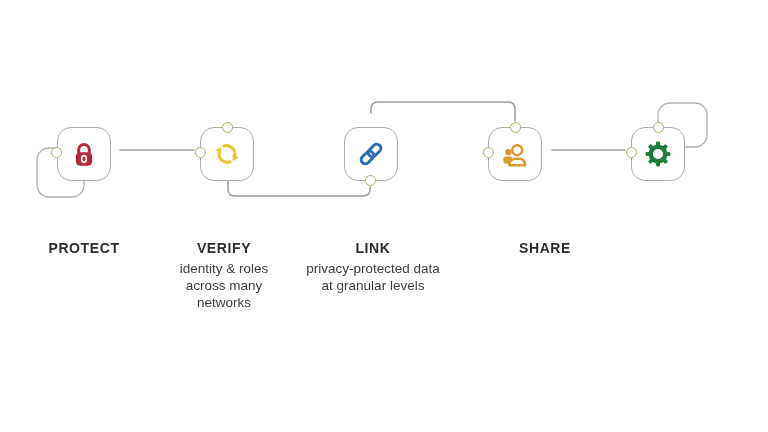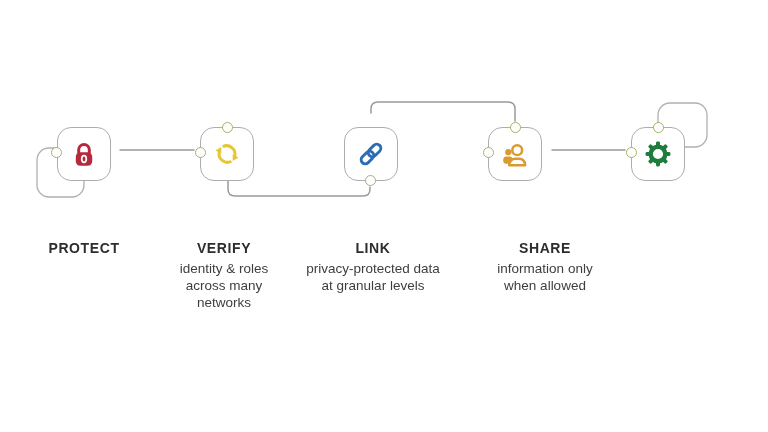--- a/index.html
+++ b/index.html
@@ -144,17 +144,15 @@
 across many
 networks</div>
   </div>
   <div class="caption" style="left:373px;">
     <div class="title">LINK</div>
     <div class="sub">privacy-protected data
 at granular levels</div>
   </div>
   <div class="caption" style="left:521px;margin-left:24px;">
     <div class="title">SHARE</div>
-    <div class="sub">information only
-when allowed</div>
   </div>
 
 </div>
 
 </body></html>

